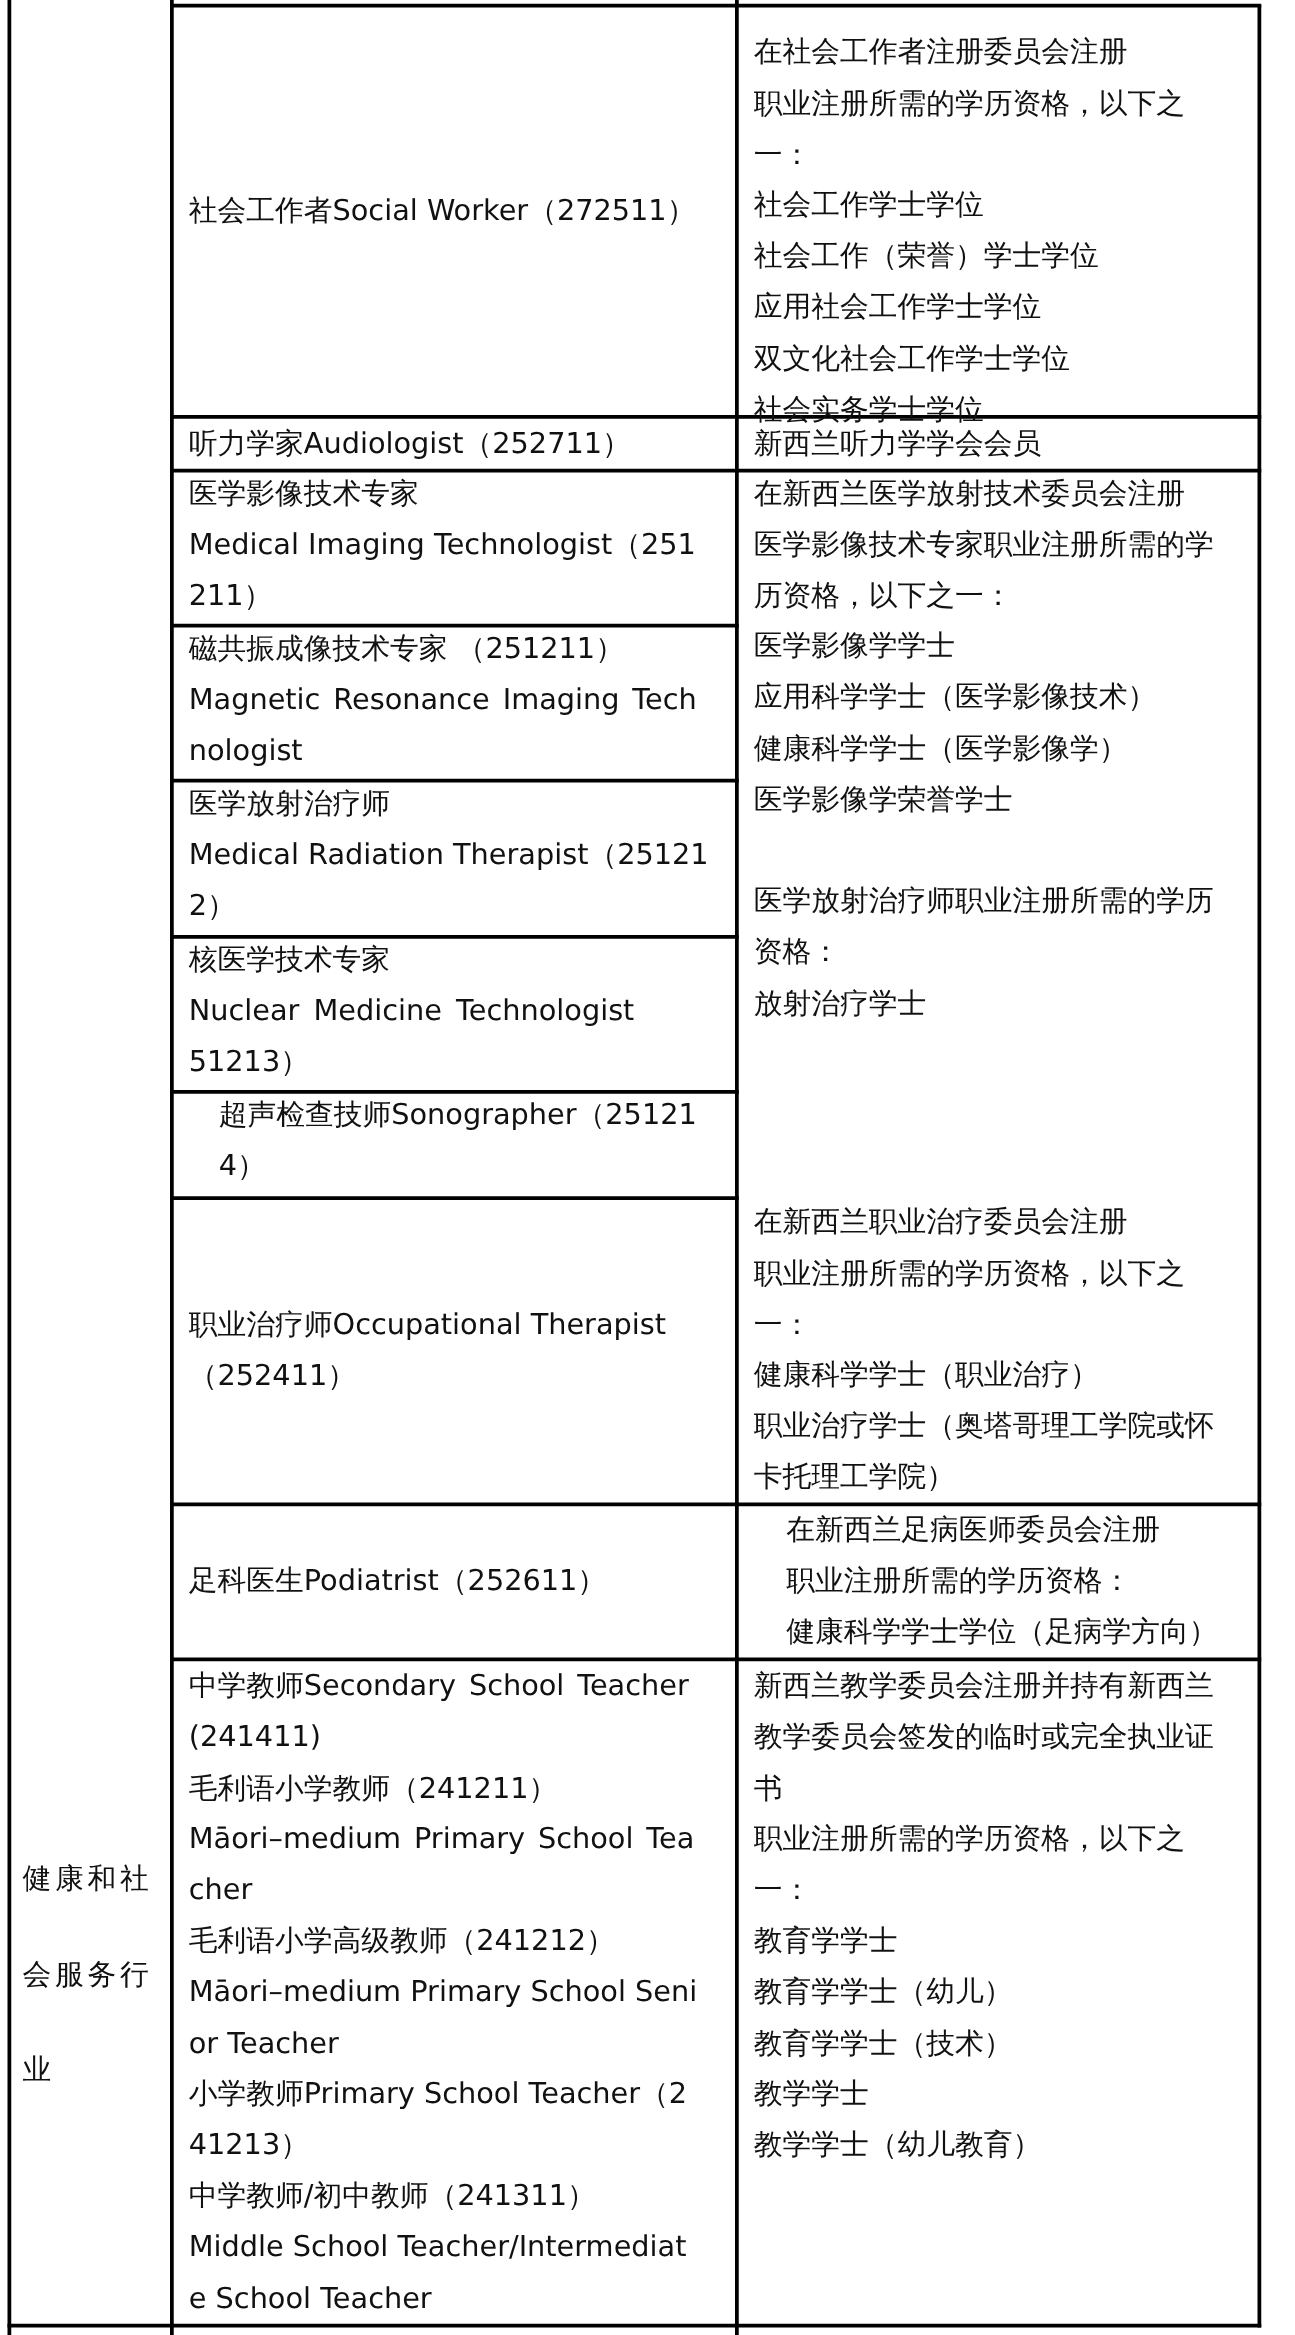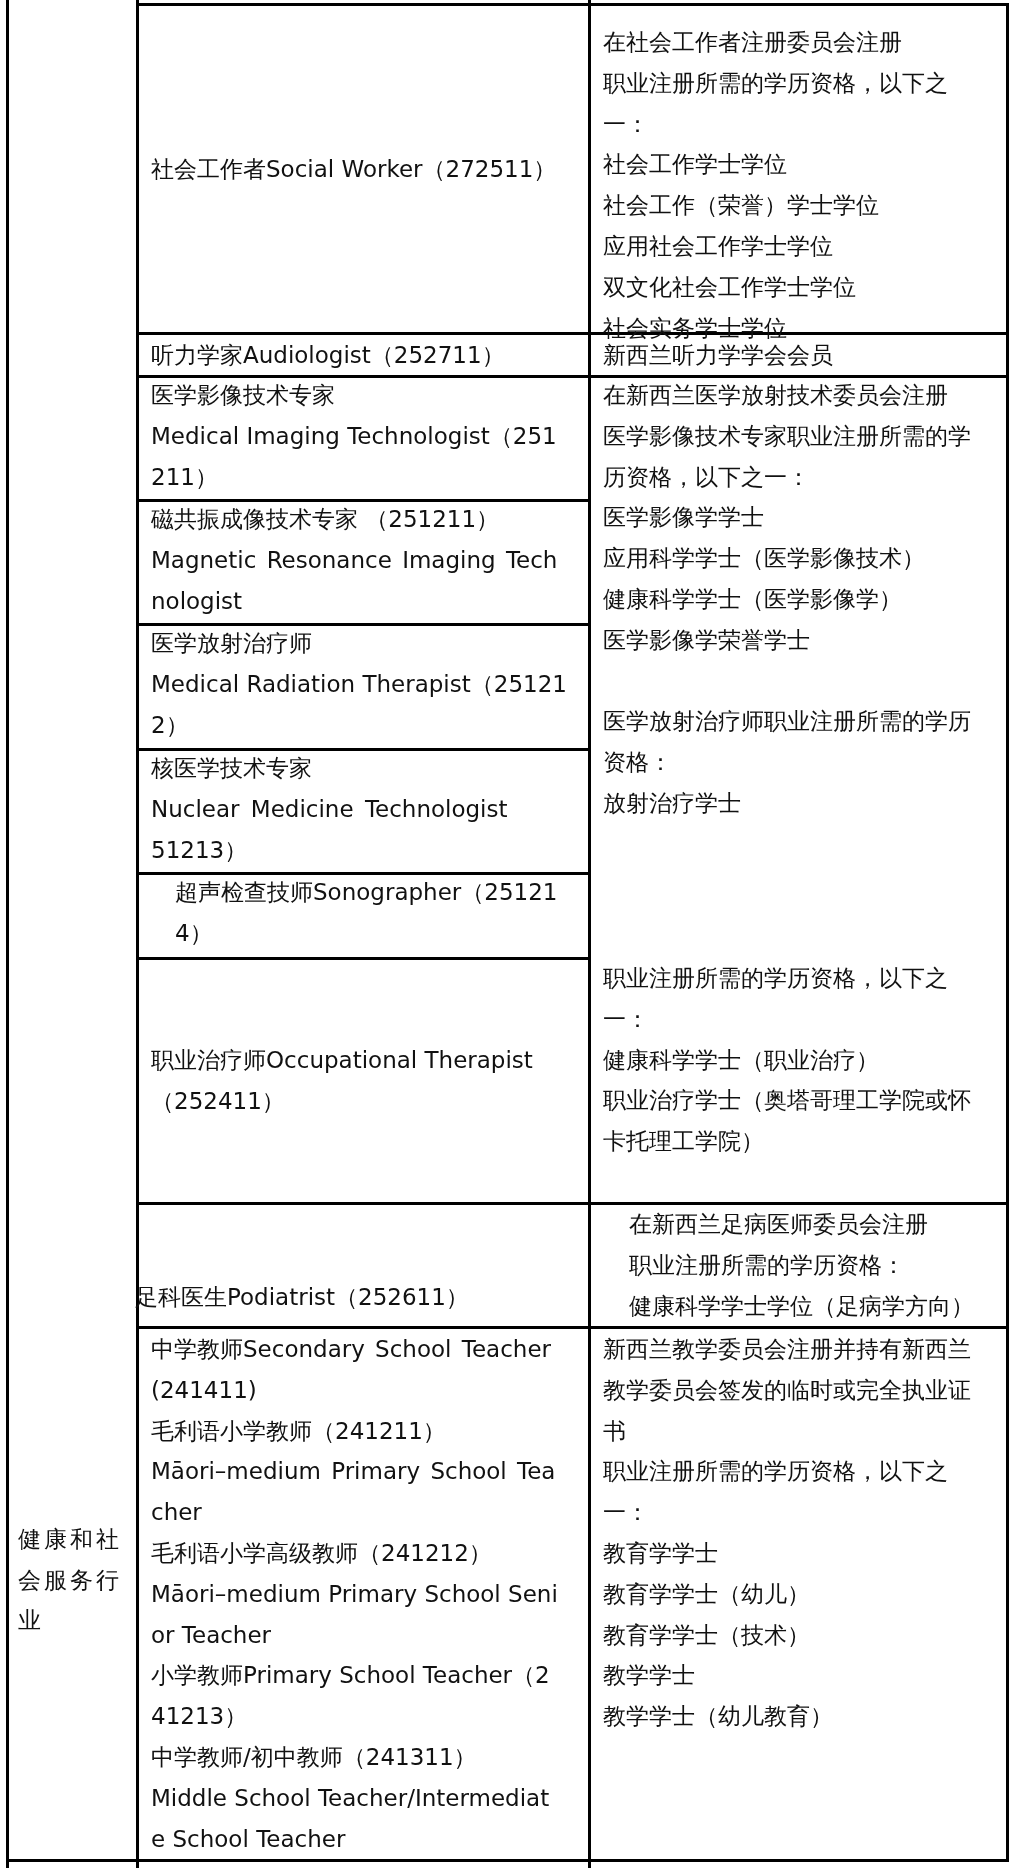--- a/index.html
+++ b/index.html
@@ -35,21 +35,21 @@
 <div class="hline" style="left:136px; width:873px; top:375px;"></div>
 <div class="hline" style="left:136px; width:455px; top:499px;"></div>
 <div class="hline" style="left:136px; width:455px; top:623px;"></div>
 <div class="hline" style="left:136px; width:455px; top:748px;"></div>
 <div class="hline" style="left:136px; width:455px; top:872px;"></div>
 <div class="hline" style="left:136px; width:455px; top:957px;"></div>
 <div class="hline" style="left:136px; width:873px; top:1202px;"></div>
 <div class="hline" style="left:136px; width:873px; top:1326px;"></div>
 <div class="hline" style="left:6px; width:1003px; top:1859px;"></div>
 
-<div class="cell vcenter" style="left:9px; top:1380px; width:127px; height:400px; padding-left:9px;">
+<div class="cell vcenter" style="left:9px; top:1380px; width:127px; height:400px; padding-left:9px;gap:36px;">
   <span class="line spaced">健康和社</span>
   <span class="line spaced">会服务行</span>
   <span class="line spaced">业</span>
 </div>
 
 <div class="cell vcenter" style="left:139px; top:6px; width:449px; height:326px;">
   <span class="line">社会工作者Social Worker（272511）</span>
 </div>
 <div class="cell" style="left:591px; top:4px; width:415px; height:328px;margin-top:18px;">
   <span class="line">在社会工作者注册委员会注册</span>
@@ -106,28 +106,29 @@
   <span class="line">医学放射治疗师职业注册所需的学历</span>
   <span class="line">资格：</span>
   <span class="line">放射治疗学士</span>
 </div>
 
 <div class="cell vcenter" style="left:139px; top:960px; width:449px; height:242px;">
   <span class="line">职业治疗师Occupational Therapist</span>
   <span class="line">（252411）</span>
 </div>
 <div class="cell" style="left:591px; top:958px; width:415px; height:244px;">
+  <span class="line">在新西兰职业治疗委员会注册</span>
   <span class="line">职业注册所需的学历资格，以下之</span>
   <span class="line">一：</span>
   <span class="line">健康科学学士（职业治疗）</span>
   <span class="line">职业治疗学士（奥塔哥理工学院或怀</span>
   <span class="line">卡托理工学院）</span>
 </div>
 
-<div class="cell vcenter" style="left:123px; top:1205px; width:449px; height:121px;margin-top:32px;">
+<div class="cell vcenter" style="left:139px; top:1205px; width:449px; height:121px;">
   <span class="line">足科医生Podiatrist（252611）</span>
 </div>
 <div class="cell" style="left:591px; top:1204px; width:415px; height:122px;margin-left:26px;">
   <span class="line">在新西兰足病医师委员会注册</span>
   <span class="line">职业注册所需的学历资格：</span>
   <span class="line">健康科学学士学位（足病学方向）</span>
 </div>
 
 <div class="cell" style="left:139px; top:1329px; width:449px; height:530px;">
   <span class="line" style="word-spacing:3px;">中学教师Secondary School Teacher</span>

